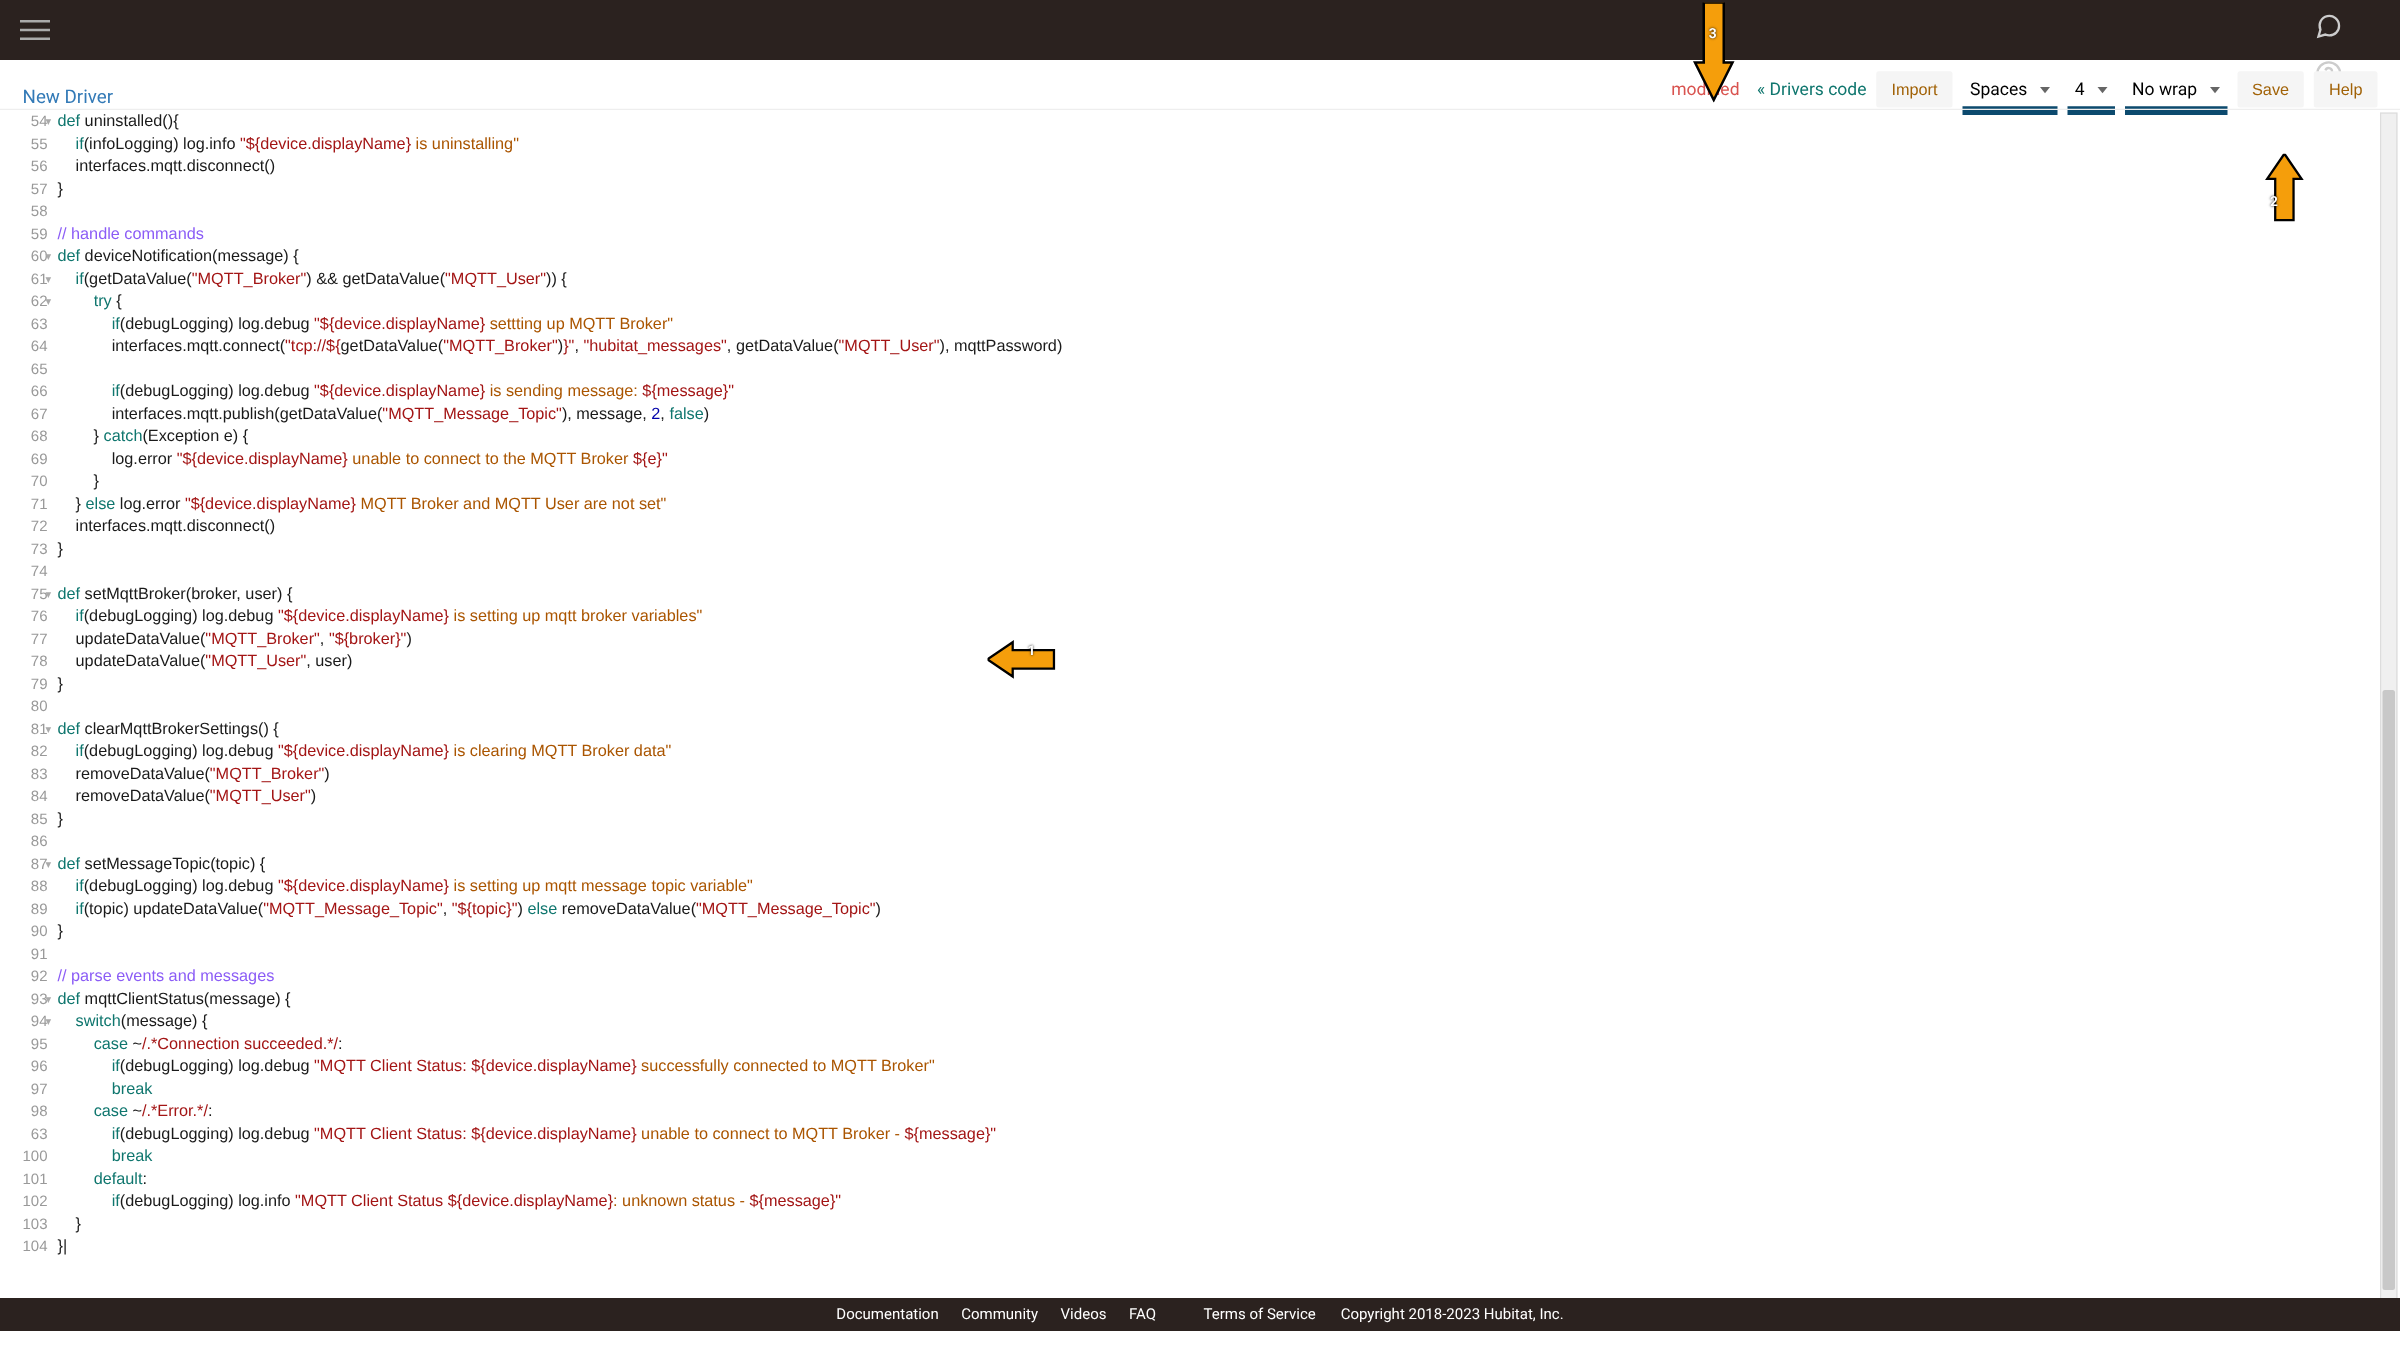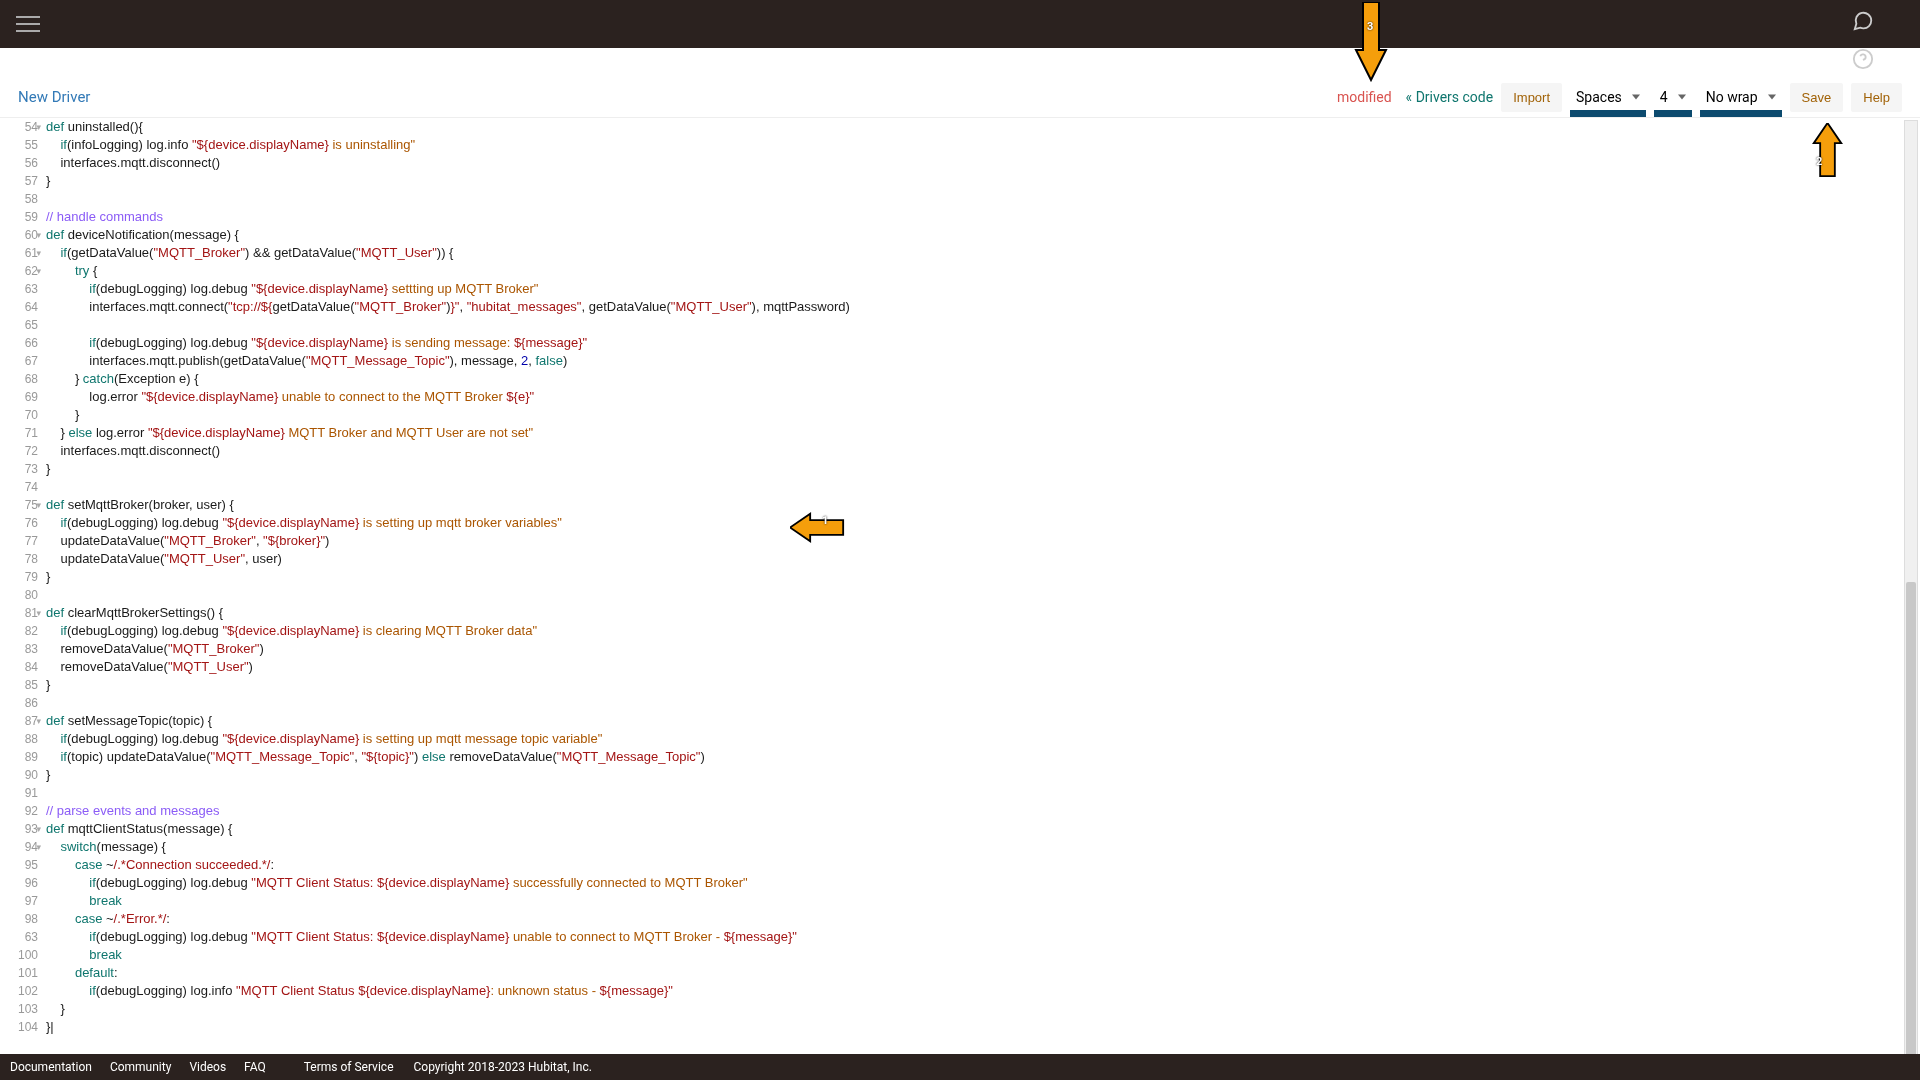--- a/index.html
+++ b/index.html
@@ -46,24 +46,23 @@
   display: inline-flex;
   align-items: center;
   justify-content: center;
   color: #ccc;
   cursor: pointer;
 }
 .sub-bar {
   height: 39px;
   border-bottom: 1px solid transparent;
   display: flex;
-  align-items: center;
+  align-items: flex-end;
   justify-content: space-between;
   padding: 0 18px;
-  margin-top: 30px;
 }
 .sub-left {
   color: #337ab7;
   font-size: 15px;
 }
 .sub-right {
   display: flex;
   align-items: center;
   gap: 8px;
   font-size: 14px;
@@ -150,26 +149,26 @@
 .com { color: #8b5cf6; }
 .str { color: #a31515; }
 .strv { color: #aa5500; }
 .num { color: #0000aa; }
 .ident { color: #1a1a1a; }
 .footer {
   height: 26px;
   background: #2b221f;
   display: flex;
   align-items: center;
-  justify-content: flex-start;
+  justify-content: center;
   padding: 12px 10px;
   color: #fff;
   font-size: 12px;
   position: fixed;
-  bottom: 0;
+  bottom: 16px;
   width: 1920px;
 }
 .footer a { color: #fff; text-decoration: none; margin-right: 18px; cursor: pointer; }
 .footer .right a { margin-right: 0; margin-left: 20px; }
 .scrollbar {
   position: absolute;
   right: 2px;
   top: 2px;
   bottom: 2px;
   width: 14px;

